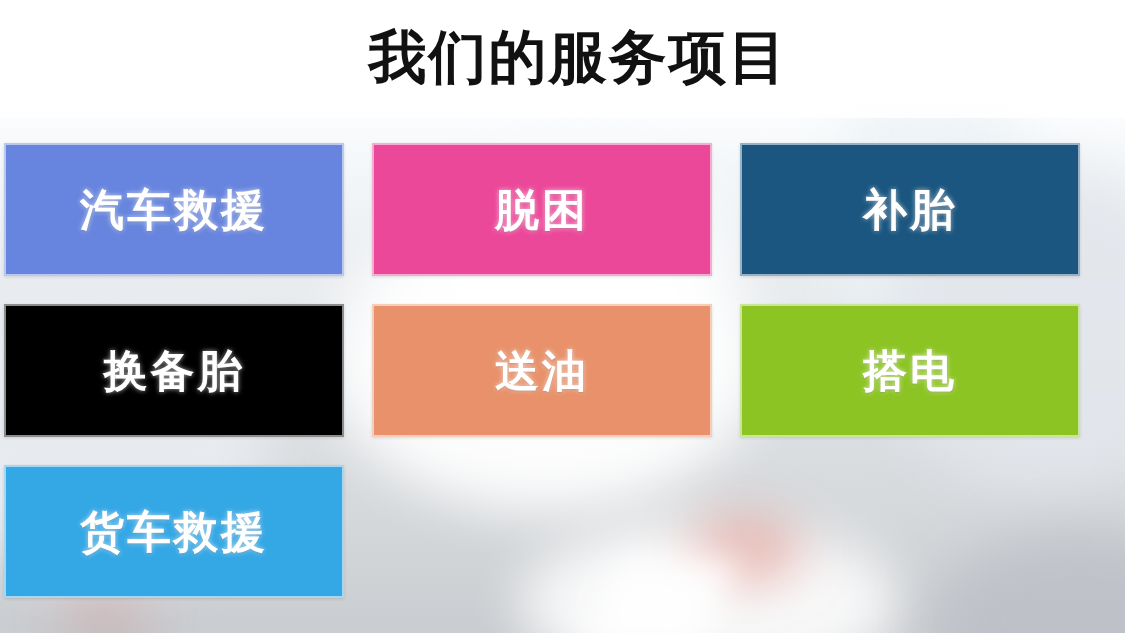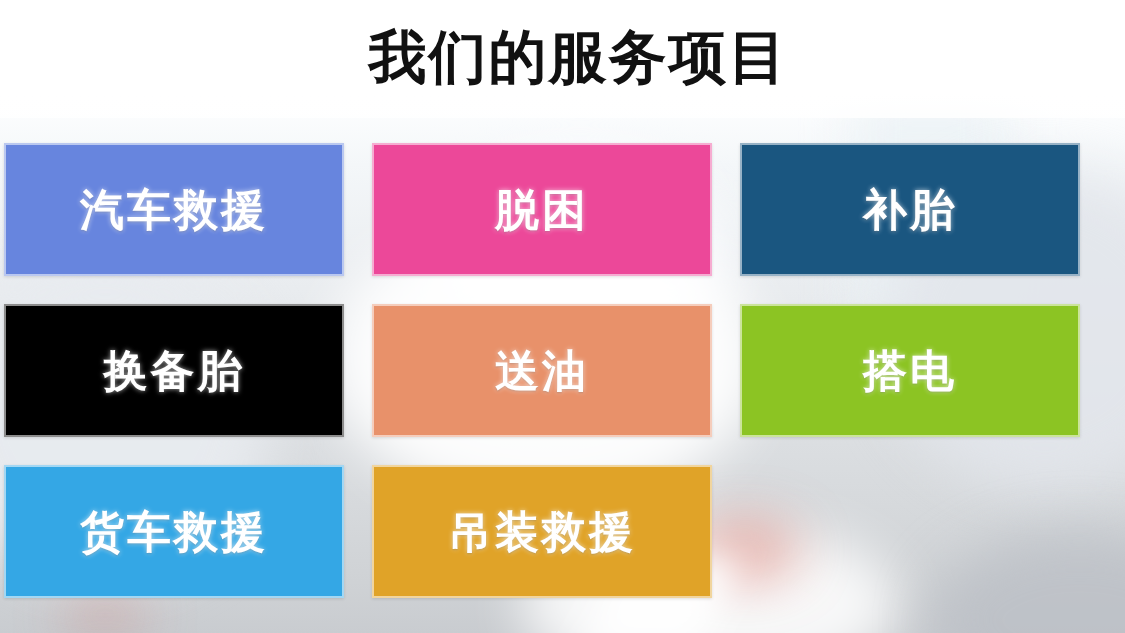--- a/index.html
+++ b/index.html
@@ -200,18 +200,15 @@
     </div>
 
     <div class="tile" style="background: rgb(140, 196, 35); text-align: right;">
       <span class="tile-label">搭电</span>
     </div>
 
     <div class="tile" style="background: rgb(52, 167, 229);">
       <span class="tile-label">货车救援</span>
     </div>
 
-    <div class="tile" style="background: rgb(224, 163, 40);">
-      <span class="tile-label">吊装救援</span>
-    </div>
 
   </div>
 </div>
 
 </body></html>

